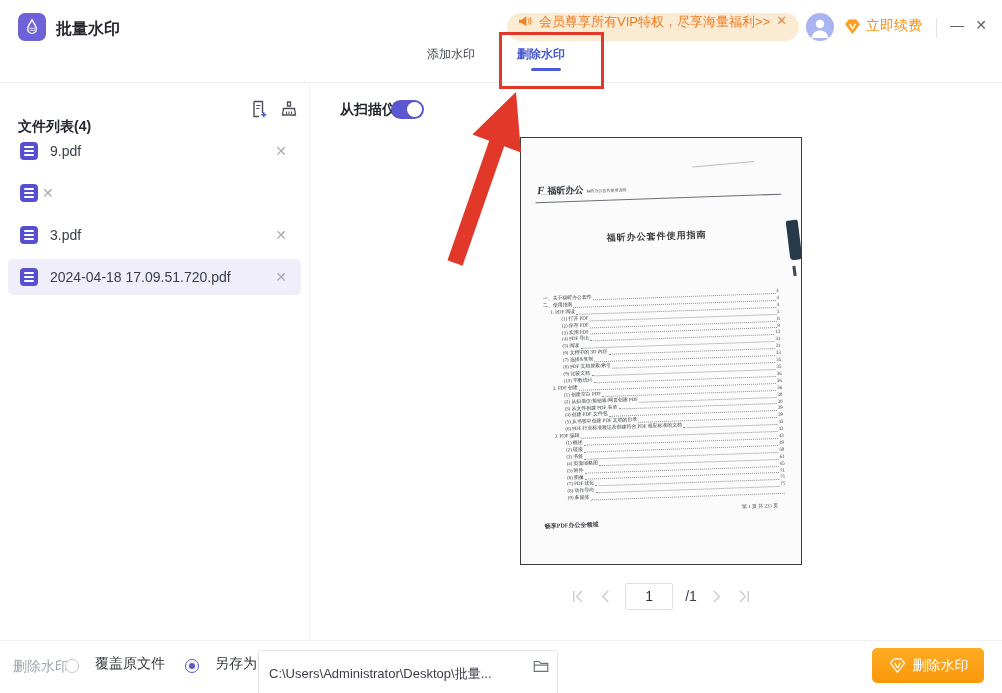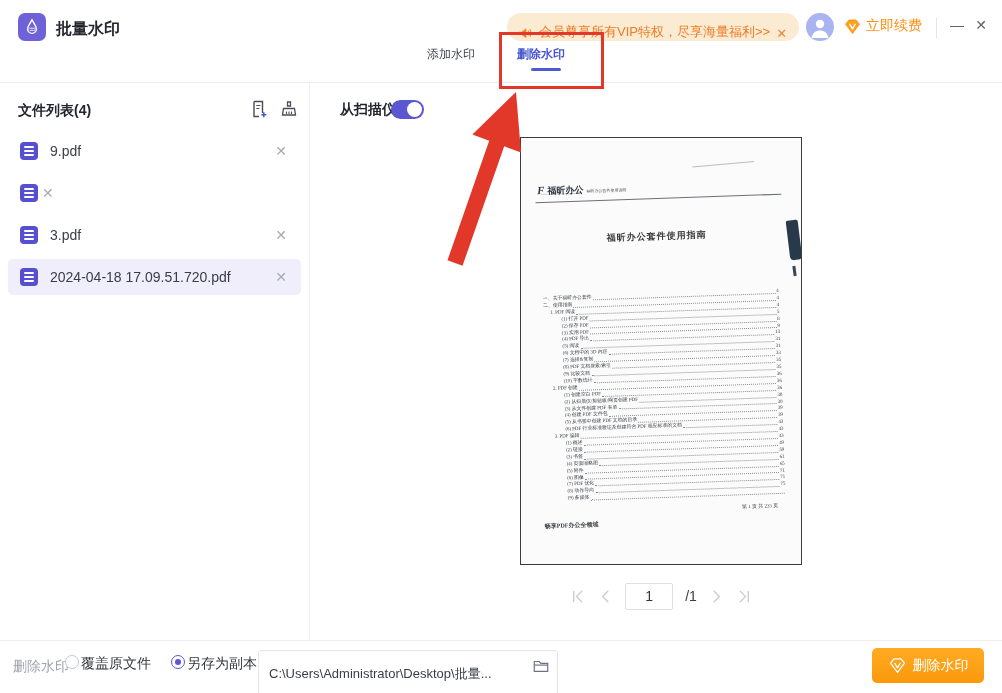--- a/index.html
+++ b/index.html
@@ -7,21 +7,21 @@
   body { font-family:"Liberation Sans","DejaVu Sans",sans-serif; background:#fff; color:#33353D; overflow:hidden; }
   .app { position:relative; width:1002px; height:693px; background:#fff; }
 
   
   .titlebar { position:absolute; left:0; top:0; width:100%; height:82px; background:#fff; }
   .app-icon { position:absolute; left:18px; top:13px; width:28px; height:28px; border-radius:7px;
               background:#6E62D9; display:flex; align-items:center; justify-content:center; }
   .app-title { position:absolute; left:56px; top:19px; font-size:16px; font-weight:700; color:#25262E; }
 
   .vip-banner { position:absolute; left:507px; top:13px; height:28px; border-radius:14px;
-                background:#FCEBD3; display:flex; align-items:flex-end; gap:6px; padding:0 12px 0 10px; }
+                background:#FCEBD3; display:flex; align-items:flex-start; gap:6px; padding:0 12px 0 10px; }
   .vip-banner .txt { font-size:13px; color:#ED7B23; white-space:nowrap; }
   .vip-banner .bx { font-size:13px; color:#E8873F; cursor:pointer; }
 
   .avatar { position:absolute; left:806px; top:13px; width:28px; height:28px; border-radius:50%;
             background:#A9B4F0; overflow:hidden; display:flex; align-items:center; justify-content:center; }
   .renew { position:absolute; left:843px; top:17px; display:flex; align-items:center; gap:4px; cursor:pointer; }
   .renew .txt { font-size:14px; color:#FF8E0E; }
   .win-divider { position:absolute; left:936px; top:18px; width:1px; height:20px; background:#E2E4E8; }
   .win-btn { position:absolute; top:17px; width:20px; height:22px; text-align:center; font-size:14px; color:#5F636C; cursor:pointer; }
   .win-min { left:947px; }
@@ -29,21 +29,21 @@
 
   
   .tab { position:absolute; top:46px; font-size:12px; cursor:pointer; }
   .tab-add { left:427px; color:#40434E; }
   .tab-remove { left:517px; color:#4656CE; font-weight:700; }
   .tab-underline { position:absolute; left:531px; top:68px; width:30px; height:3px; border-radius:2px; background:#4B5BD8; }
   .header-divider { position:absolute; left:0; top:82px; width:100%; height:1px; background:#EBEDF0; }
 
   
   .sidebar { position:absolute; left:0; top:83px; width:310px; height:557px; background:#fff; border-right:1px solid #EEF0F3; }
-  .sb-head { position:absolute; left:18px; top:19px; font-size:14px; font-weight:700; color:#23252E; }
+  .sb-head { position:absolute; left:18px; top:35px; font-size:14px; font-weight:700; color:#23252E; }
   .sb-tool { position:absolute; top:15px; width:22px; height:22px; cursor:pointer; display:flex; align-items:center; justify-content:center; }
   .sb-add { left:248px; }
   .sb-clear { left:278px; }
   .file-list { position:absolute; left:0; top:50px; width:100%; }
   .file-row { position:relative; height:36px; margin:0 8px 6px 8px; border-radius:5px;
               display:flex; align-items:center; padding:0 10px 0 12px; cursor:pointer; }
   .file-row.selected { background:#EFEEFA; }
   .file-ic { width:18px; height:18px; border-radius:4px; background:#564FD0; flex:0 0 18px;
              display:flex; flex-direction:column; justify-content:center; gap:2px; padding:0 4px; }
   .file-ic i { display:block; height:2px; background:#fff; border-radius:1px; }
@@ -88,21 +88,21 @@
            display:flex; align-items:center; justify-content:center; gap:12px; }
   .pg-ic { width:16px; height:16px; display:flex; align-items:center; justify-content:center; cursor:pointer; }
   .page-input { width:48px; height:27px; border:1px solid #DCDFE4; border-radius:2px; text-align:center;
                 font-size:14px; color:#33353D; outline:none; background:#fff; font-family:inherit; }
   .page-total { font-size:14px; color:#3A3D46; }
 
   
   .bottombar { position:absolute; left:0; top:640px; width:100%; height:53px; background:#fff; border-top:1px solid #EEF0F3; }
   .save-label { position:absolute; left:13px; top:17px; font-size:14px; color:#9FA4AD; }
   .radio-group { position:absolute; left:65px; top:14px; display:flex; align-items:center; gap:20px; }
-  .radio-item { display:flex; align-items:flex-start; gap:2px; cursor:pointer; }
+  .radio-item { display:flex; align-items:flex-end; gap:16px; cursor:pointer; }
   .radio { width:14px; height:14px; border-radius:50%; border:1px solid #C3C7CF; background:#fff; position:relative; }
   .radio.checked { border:1px solid #5B57D1; }
   .radio.checked::after { content:""; position:absolute; left:3px; top:3px; width:6px; height:6px; border-radius:50%; background:#5B57D1; }
   .radio-label { font-size:14px; color:#33353D; }
   .path-wrap { position:absolute; left:258px; top:9px; width:300px; height:48px; }
   .path-input { width:100%; height:100%; border:1px solid #E3E5EA; border-radius:3px; padding:0 32px 0 10px;
                 font-size:13px; color:#3A3D46; outline:none; font-family:inherit; background:#fff; }
   .folder-btn { position:absolute; right:8px; top:7px; width:18px; height:18px; cursor:pointer; }
   .action-btn { position:absolute; left:872px; top:7px; width:112px; height:35px; border-radius:5px;
                 background:linear-gradient(180deg,#FFAB24,#FB980A); border:none; cursor:pointer;

